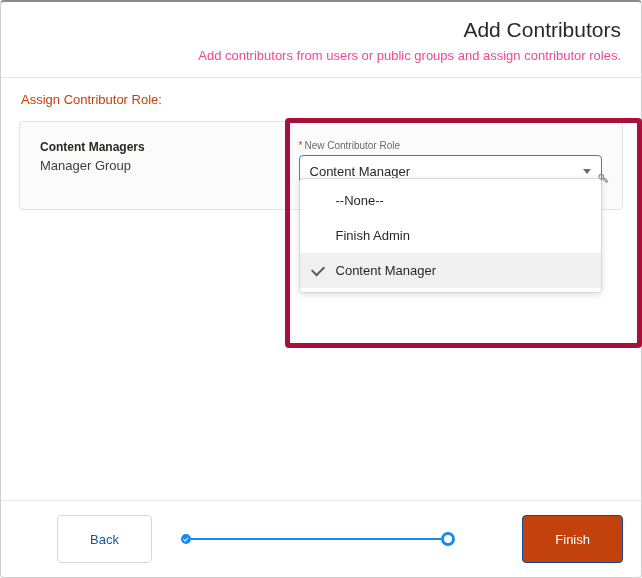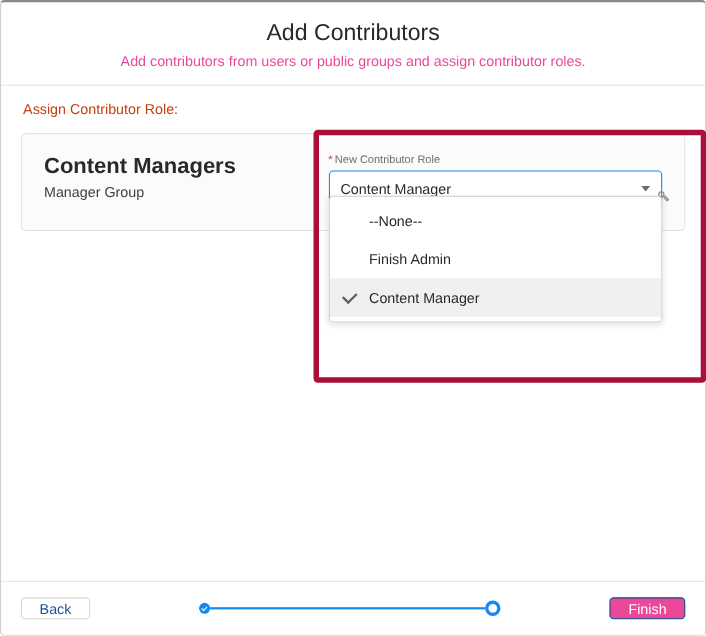--- a/index.html
+++ b/index.html
@@ -15,21 +15,21 @@
     width: 100%;
     height: 100%;
     border: 1px solid #cfcfcf;
     border-top: 2px solid #8a8a8a;
     border-radius: 4px;
     display: flex;
     flex-direction: column;
     background: #fff;
   }
   .header {
-    text-align: center;
+    text-align: right;
     padding: 16px 20px 14px;
     border-bottom: 1px solid #e5e5e5;
   }
   .header h1 {
     font-size: 21px;
     font-weight: 400;
     color: #2b2826;
     margin-bottom: 6px;
   }
   .header p {
@@ -52,21 +52,21 @@
     border-radius: 4px;
     background: #fbfbfb;
     padding: 18px 20px 22px;
     display: flex;
     position: relative;
   }
   .card-left {
     flex: 0 0 46%;
   }
   .group-name {
-    font-size: 20px;
+    font-size: 12px;
     font-weight: 700;
     color: #2b2826;
     margin-bottom: 4px;
   }
   .group-type {
     font-size: 13px;
     color: #3e3e3c;
   }
   .card-right {
     flex: 1;
@@ -148,31 +148,32 @@
     top: 50px;
     color: #918f8d;
   }
   .footer {
     border-top: 1px solid #e5e5e5;
     padding: 14px 18px;
     display: flex;
     align-items: center;
   }
   .btn {
-    height: 20px;
-    padding: 0 16px;
+    height: 48px;
+    padding: 0 32px;
     border-radius: 4px;
     font-size: 13px;
     cursor: pointer;
     border: 1px solid #d8d8d8;
     background: #fff;
     color: #1b5495;
+    margin-left: 38px;
   }
   .btn-primary {
-    background: #ec4899;
+    background: #c2410c;
     border-color: #0d4a8f;
     color: #fff;
   }
   .progress {
     flex: 1;
     display: flex;
     align-items: center;
     justify-content: center;
     gap: 0;
     padding: 0 20px;

